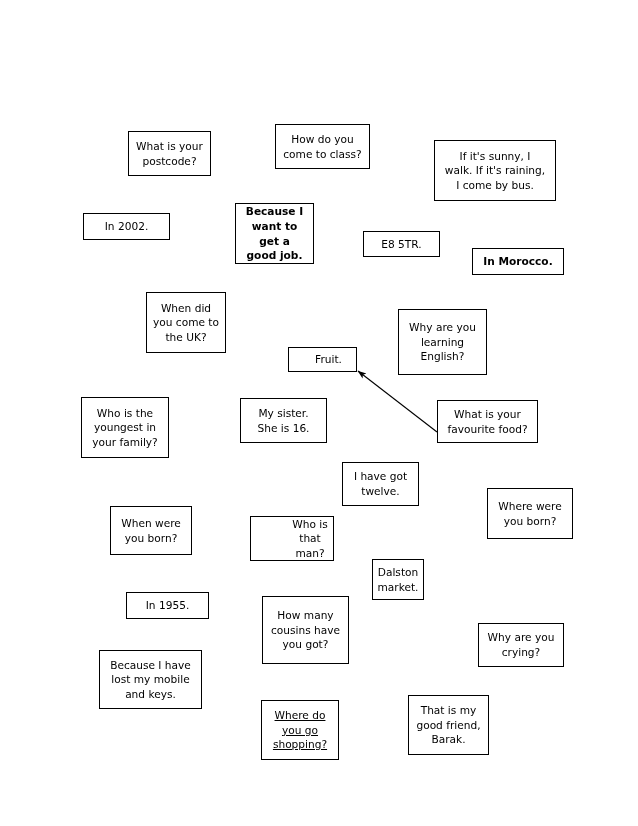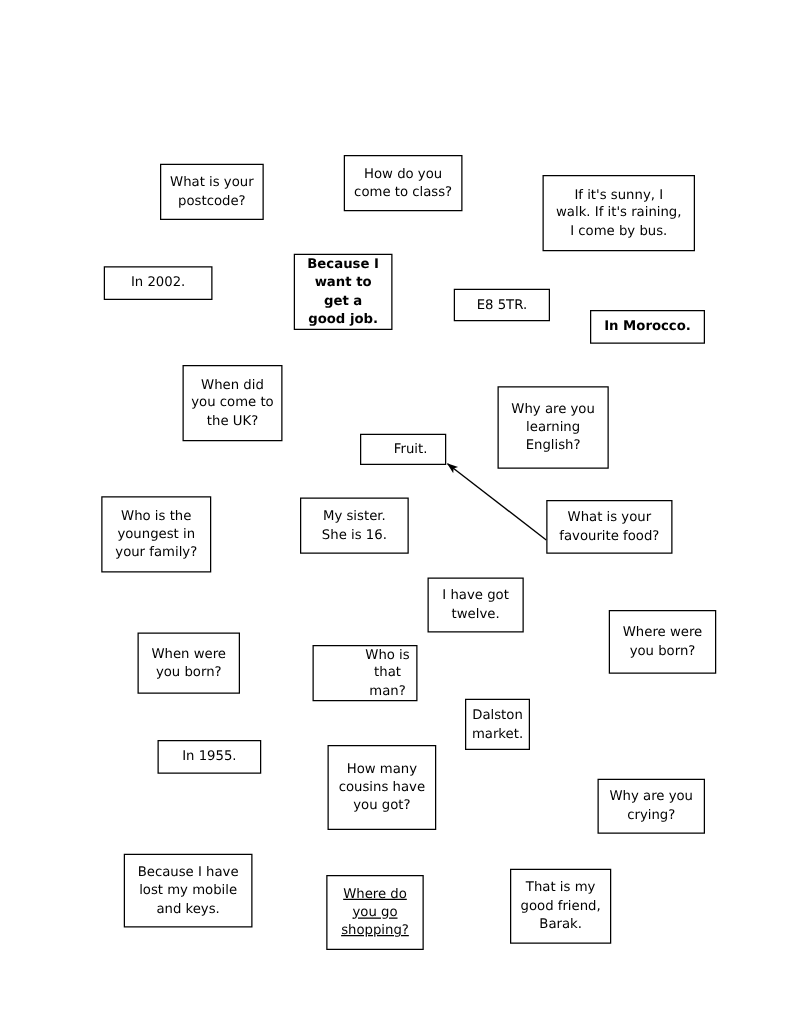--- a/index.html
+++ b/index.html
@@ -95,21 +95,21 @@
       <div class="card" style="left: 250px; top: 516px; width: 84px; height: 45px; padding-left: 40px;"><span>Who is that
 man?</span></div>
       <div class="card" style="left: 372px; top: 559px; width: 52px; height: 41px;"><span>Dalston
 market.</span></div>
       <div class="card" style="left: 126px; top: 592px; width: 83px; height: 27px;"><span>In 1955.</span></div>
       <div class="card" style="left: 262px; top: 596px; width: 87px; height: 68px;"><span>How many
 cousins have
 you got?</span></div>
       <div class="card" style="left: 478px; top: 623px; width: 86px; height: 44px;"><span>Why are you
 crying?</span></div>
-      <div class="card" style="left: 99px; top: 683px; width: 103px; height: 59px;"><span>Because I have
+      <div class="card" style="left: 99px; top: 650px; width: 103px; height: 59px;"><span>Because I have
 lost my mobile
 and keys.</span></div>
       <div class="card" style="left: 261px; top: 700px; width: 78px; height: 60px; text-decoration: underline;"><span>Where do
 you go
 shopping?</span></div>
       <div class="card" style="left: 408px; top: 695px; width: 81px; height: 60px;"><span>That is my
 good friend,
 Barak.</span></div>
     </div>
 

